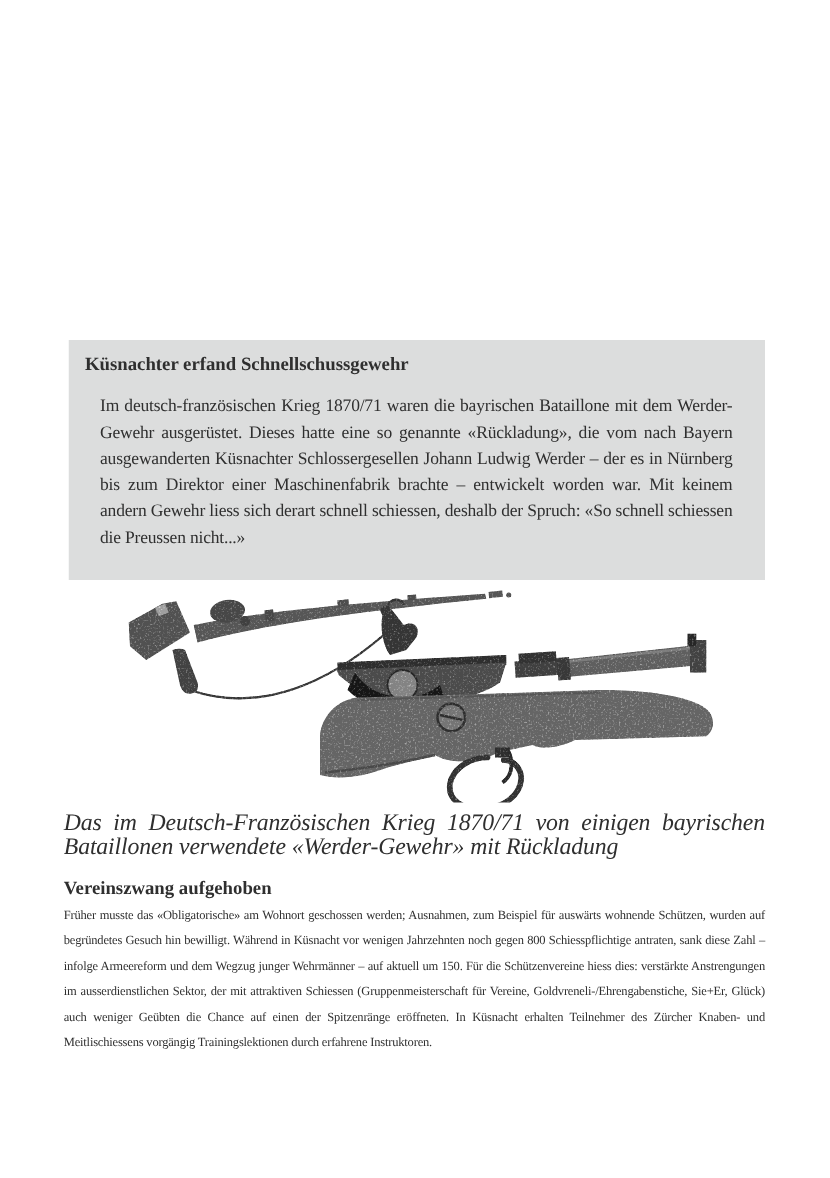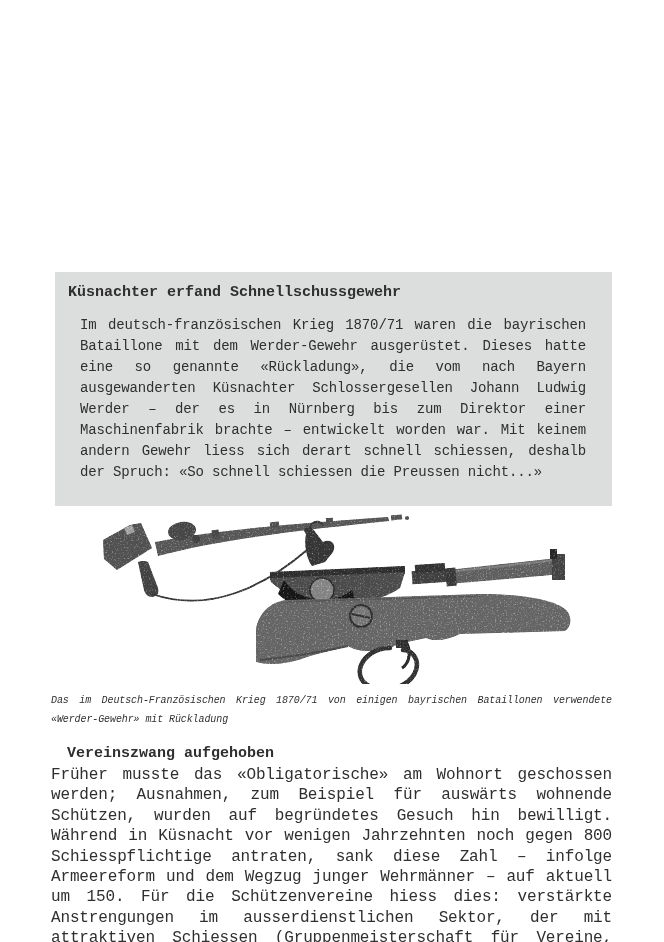--- a/index.html
+++ b/index.html
@@ -6,21 +6,21 @@
   body {
     width: 664px; height: 942px;
     background: var(--page-bg, #ffffff);
     overflow: hidden;
   }
   .page {
     position: relative;
     width: 664px; height: 942px;
     box-sizing: border-box;
     padding-top: 272px;
-    font-family: Liberation Mono, monospace;
+    font-family: Liberation Serif, serif;
     color: var(--text, #2f2f2f);
   }
   .infobox {
     margin-left: 55px;
     width: 557px;
     box-sizing: border-box;
     background: var(--infobox-bg, #dcdddd);
     padding: 10px 14px 11px 13px;
   }
   .infobox h2 {
@@ -38,38 +38,38 @@
   }
   figure.rifle {
     margin: 6px 0 0 60px;
     padding: 0;
   }
   svg.photo { display: block; width: 540px; height: 172px; }
   figcaption {
     margin: 7px 0 0 -9px;
     width: 561px;
     font-style: italic;
-    font-size: 10px;
+    font-size: 19px;
     line-height: 19px;
     letter-spacing: -0.1px;
     text-align: justify;
   }
   .section {
     margin: 14px 52px 0 51px;
     width: 561px;
   }
   .section h2 {
-    margin: 0 0 1px 16px;
+    margin: 0 0 1px 0;
     font-size: 15px;
     line-height: 21px;
     font-weight: bold;
   }
   .section p {
     margin: 0;
-    font-size: 16px;
+    font-size: 10px;
     line-height: 20.4px;
     letter-spacing: -0.15px;
     text-align: justify;
   }
 </style>
 </head>
 <body>
 
 <div class="page">
 

